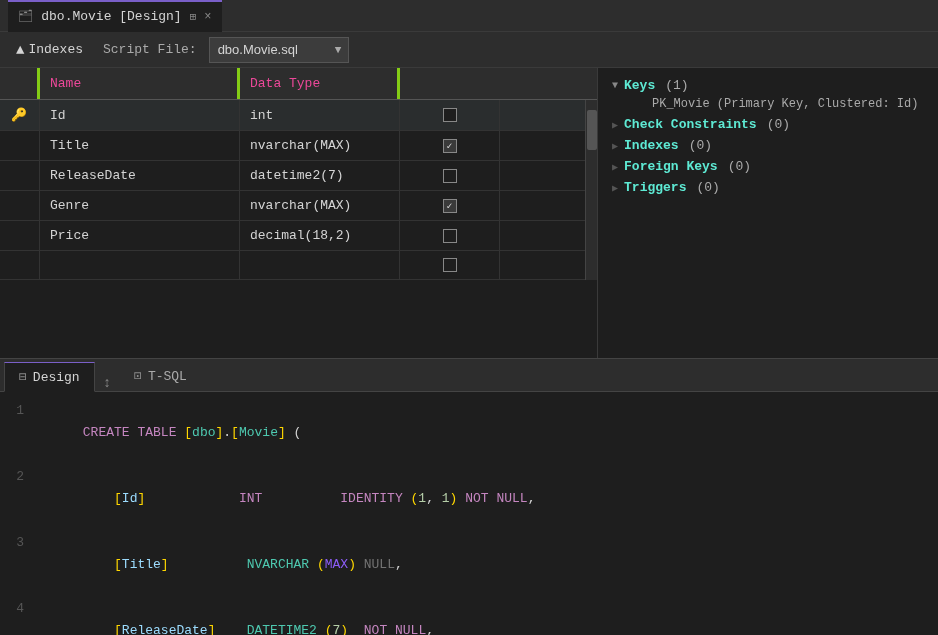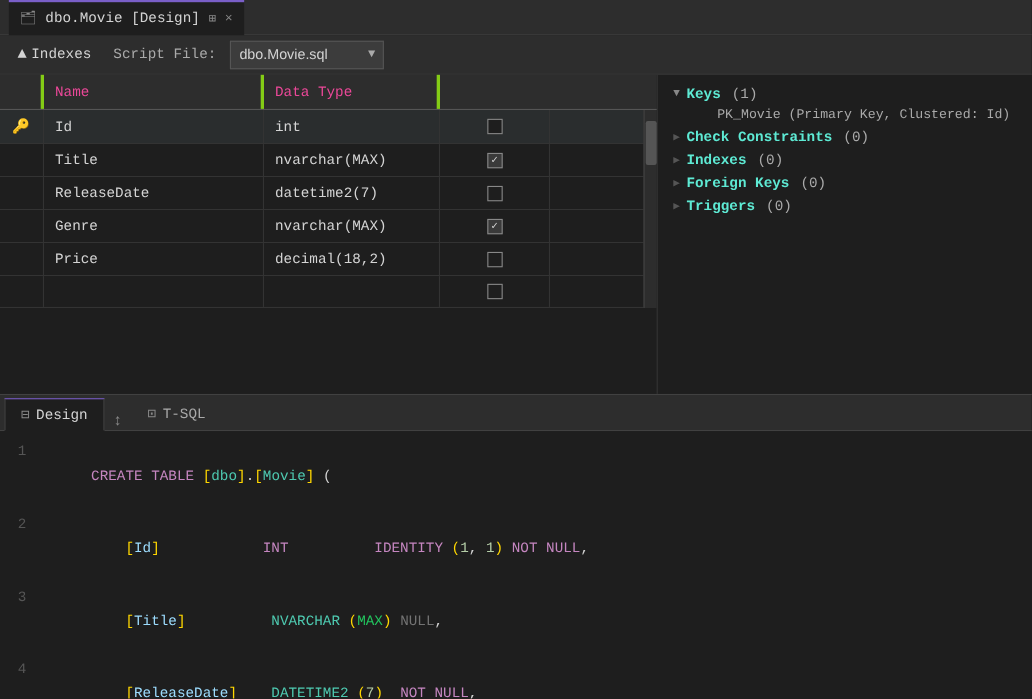--- a/index.html
+++ b/index.html
@@ -276,21 +276,21 @@
     .kw-obj    { color: #4ec9b0; }
     .kw-int    { color: #c586c0; }
     .kw-identity { color: #c586c0; }
     .kw-notnull { color: #c586c0; }
     .kw-null   { color: #737373; }
     .kw-num    { color: #b5cea8; }
     .kw-col    { color: #9cdcfe; }
     .kw-type   { color: #4ec9b0; }
     .kw-paren  { color: #ffd700; }
     .kw-plain  { color: #d4d4d4; }
-    .kw-max    { color: #22c55e; }
+    .kw-max    { color: #8b5cf6; }
   </style>
 </head>
 <body>
 
 <div class="title-bar">
   <div class="title-bar-tab">
     <span style="color:#888; font-size:12px;">🗂</span>
     <span>dbo.Movie [Design]</span>
     <span class="tab-pin">⊞</span>
     <span class="tab-close">×</span>

